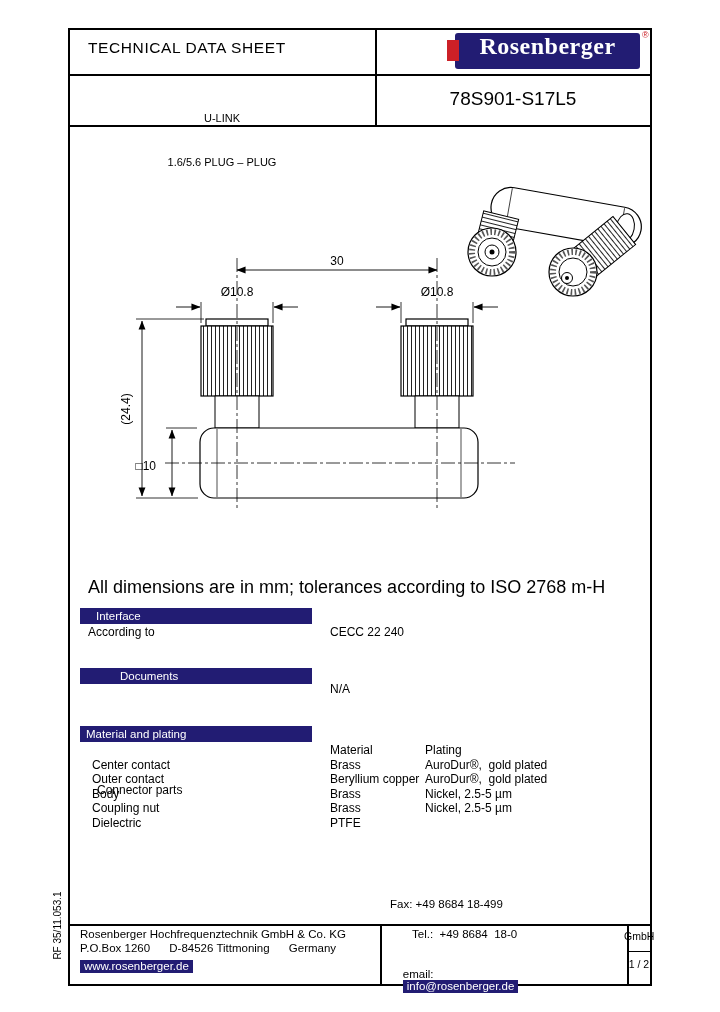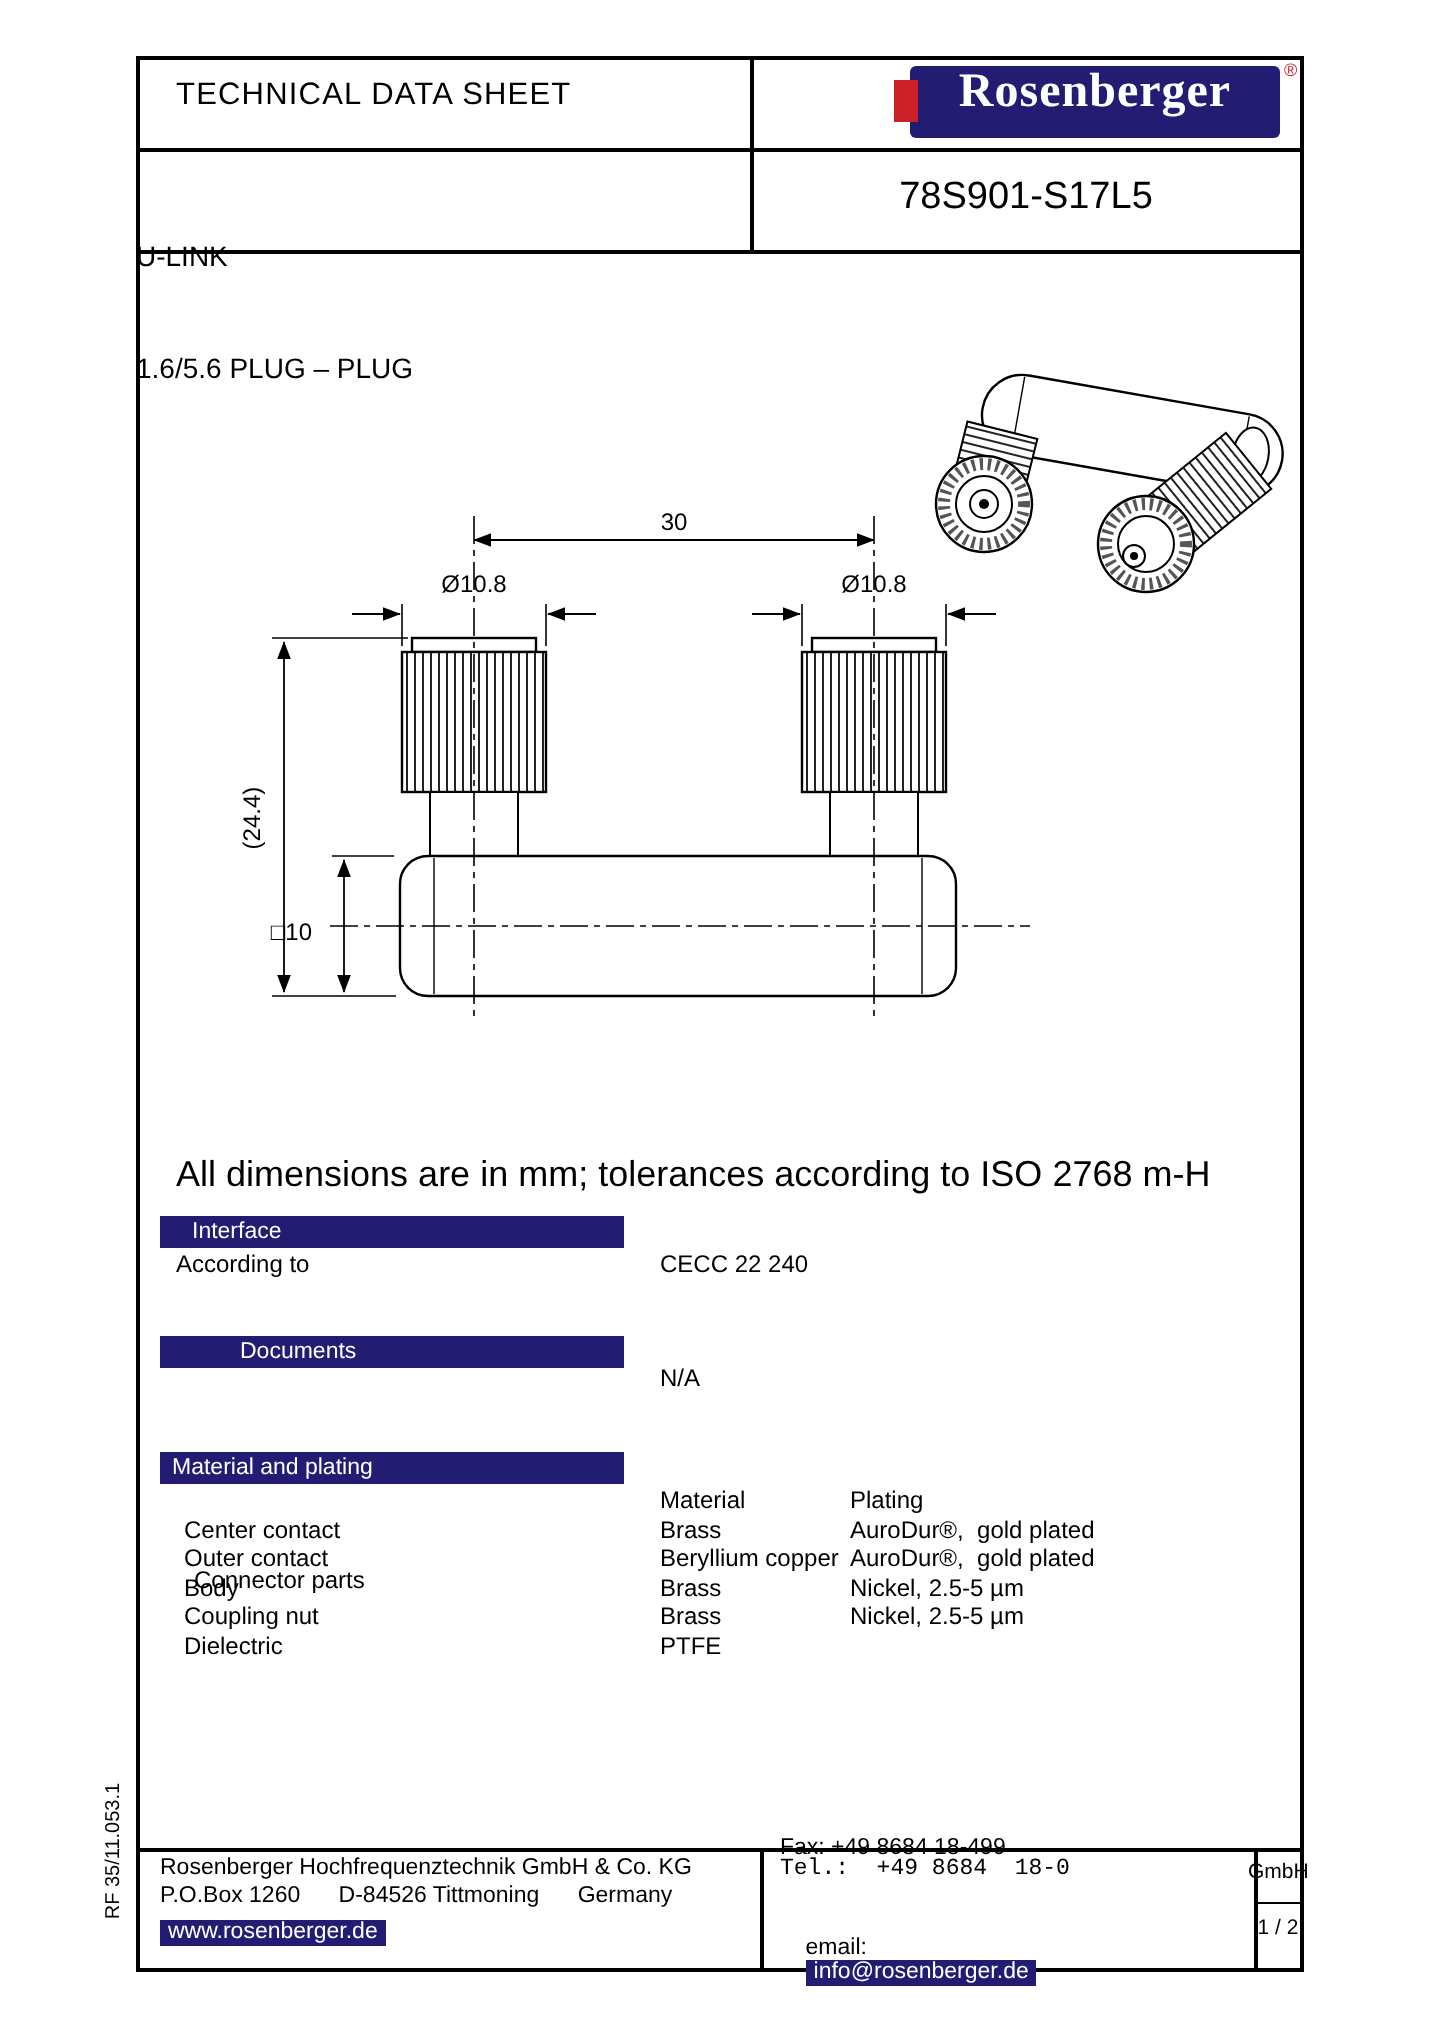--- a/index.html
+++ b/index.html
@@ -6,21 +6,21 @@
   html,body { margin:0; padding:0; background:#ffffff; }
   .page { position:relative; width:720px; height:1012px; background:#fff;
           font-family:"Liberation Sans", sans-serif; color:#000; overflow:hidden; }
   .abs { position:absolute; }
   .t { position:absolute; font-size:12px; line-height:1.2; white-space:pre; }
   .hline { position:absolute; background:#000; height:2px; }
   .vline { position:absolute; background:#000; width:2px; }
   .thin  { height:1px; }
   .border-box { position:absolute; left:68px; top:28px; width:580px; height:954px; border:2px solid #000; }
   .title { font-size:15.5px; letter-spacing:.6px; }
-  .prod-cell { left:68px; top:81px; width:308px; font-size:14px; line-height:1.35; }
+  .prod-cell { left:68px; top:81px; width:308px; text-align:center; font-size:11px; line-height:1.35; }
   .pn-cell { left:376px; top:88px; width:274px; text-align:center; font-size:19px; }
   .logo-box { position:absolute; left:455px; top:33px; width:185px; height:36px; background:var(--navy);
               border-radius:3px; display:flex; align-items:flex-start; justify-content:center; }
   .logo-text { color:#fff; font-family:"Liberation Serif", serif; font-weight:bold; font-size:24px; letter-spacing:.5px; }
   .logo-flag { position:absolute; left:447px; top:40px; width:12px; height:21px; background:var(--red); }
   .logo-reg { position:absolute; left:642px; top:30px; font-size:9px; color:var(--red); }
   .bar { position:absolute; left:80px; width:232px; height:16px; background:var(--navy); color:#fff;
          font-size:11.5px; line-height:16px; padding-left:6px; box-sizing:border-box; }
   .navy-link { display:inline-block; background:var(--navy); color:#fff; padding:0 4px 1px 4px; font-size:11.5px; }
   .ftr { font-size:11.5px; }
@@ -183,22 +183,22 @@
   <div class="vline" style="left:380px; top:924px; height:60px;"></div>
   <div class="vline" style="left:627px; top:924px; height:60px;"></div>
   <div class="hline thin" style="left:627px; top:951px; width:23px;"></div>
 
   <div class="t ftr" style="left:80px; top:928px;">Rosenberger Hochfrequenztechnik GmbH &amp; Co. KG</div>
   <div class="t ftr" style="left:80px; top:942px;">P.O.Box 1260      D-84526 Tittmoning      Germany</div>
   <div class="abs" style="left:80px; top:956px;">
     <span class="navy-link">www.rosenberger.de</span>
   </div>
 
-  <div class="t ftr" style="left:390px; top:928px;font-family:Liberation Mono, monospace;">Tel.:  +49 8684  18-0</div>
-  <div class="t ftr" style="left:390px; top:918px;">Fax: +49 8684 18-499</div>
+  <div class="t ftr" style="left:412px; top:928px;">Tel.:  +49 8684  18-0</div>
+  <div class="t ftr" style="left:390px; top:898px;">Fax: +49 8684 18-499</div>
   <div class="abs ftr" style="left:390px; top:956px; white-space:pre;">
     <span>email:</span>
     <span class="navy-link">info@rosenberger.de</span>
   </div>
 
   <div class="t pg" style="left:624px; top:930px; width:30px;">GmbH</div>
   <div class="t pg" style="left:624px; top:958px; width:30px;">1 / 2</div>
 
   <div class="side-label">RF 35/11.053.1</div>
 

